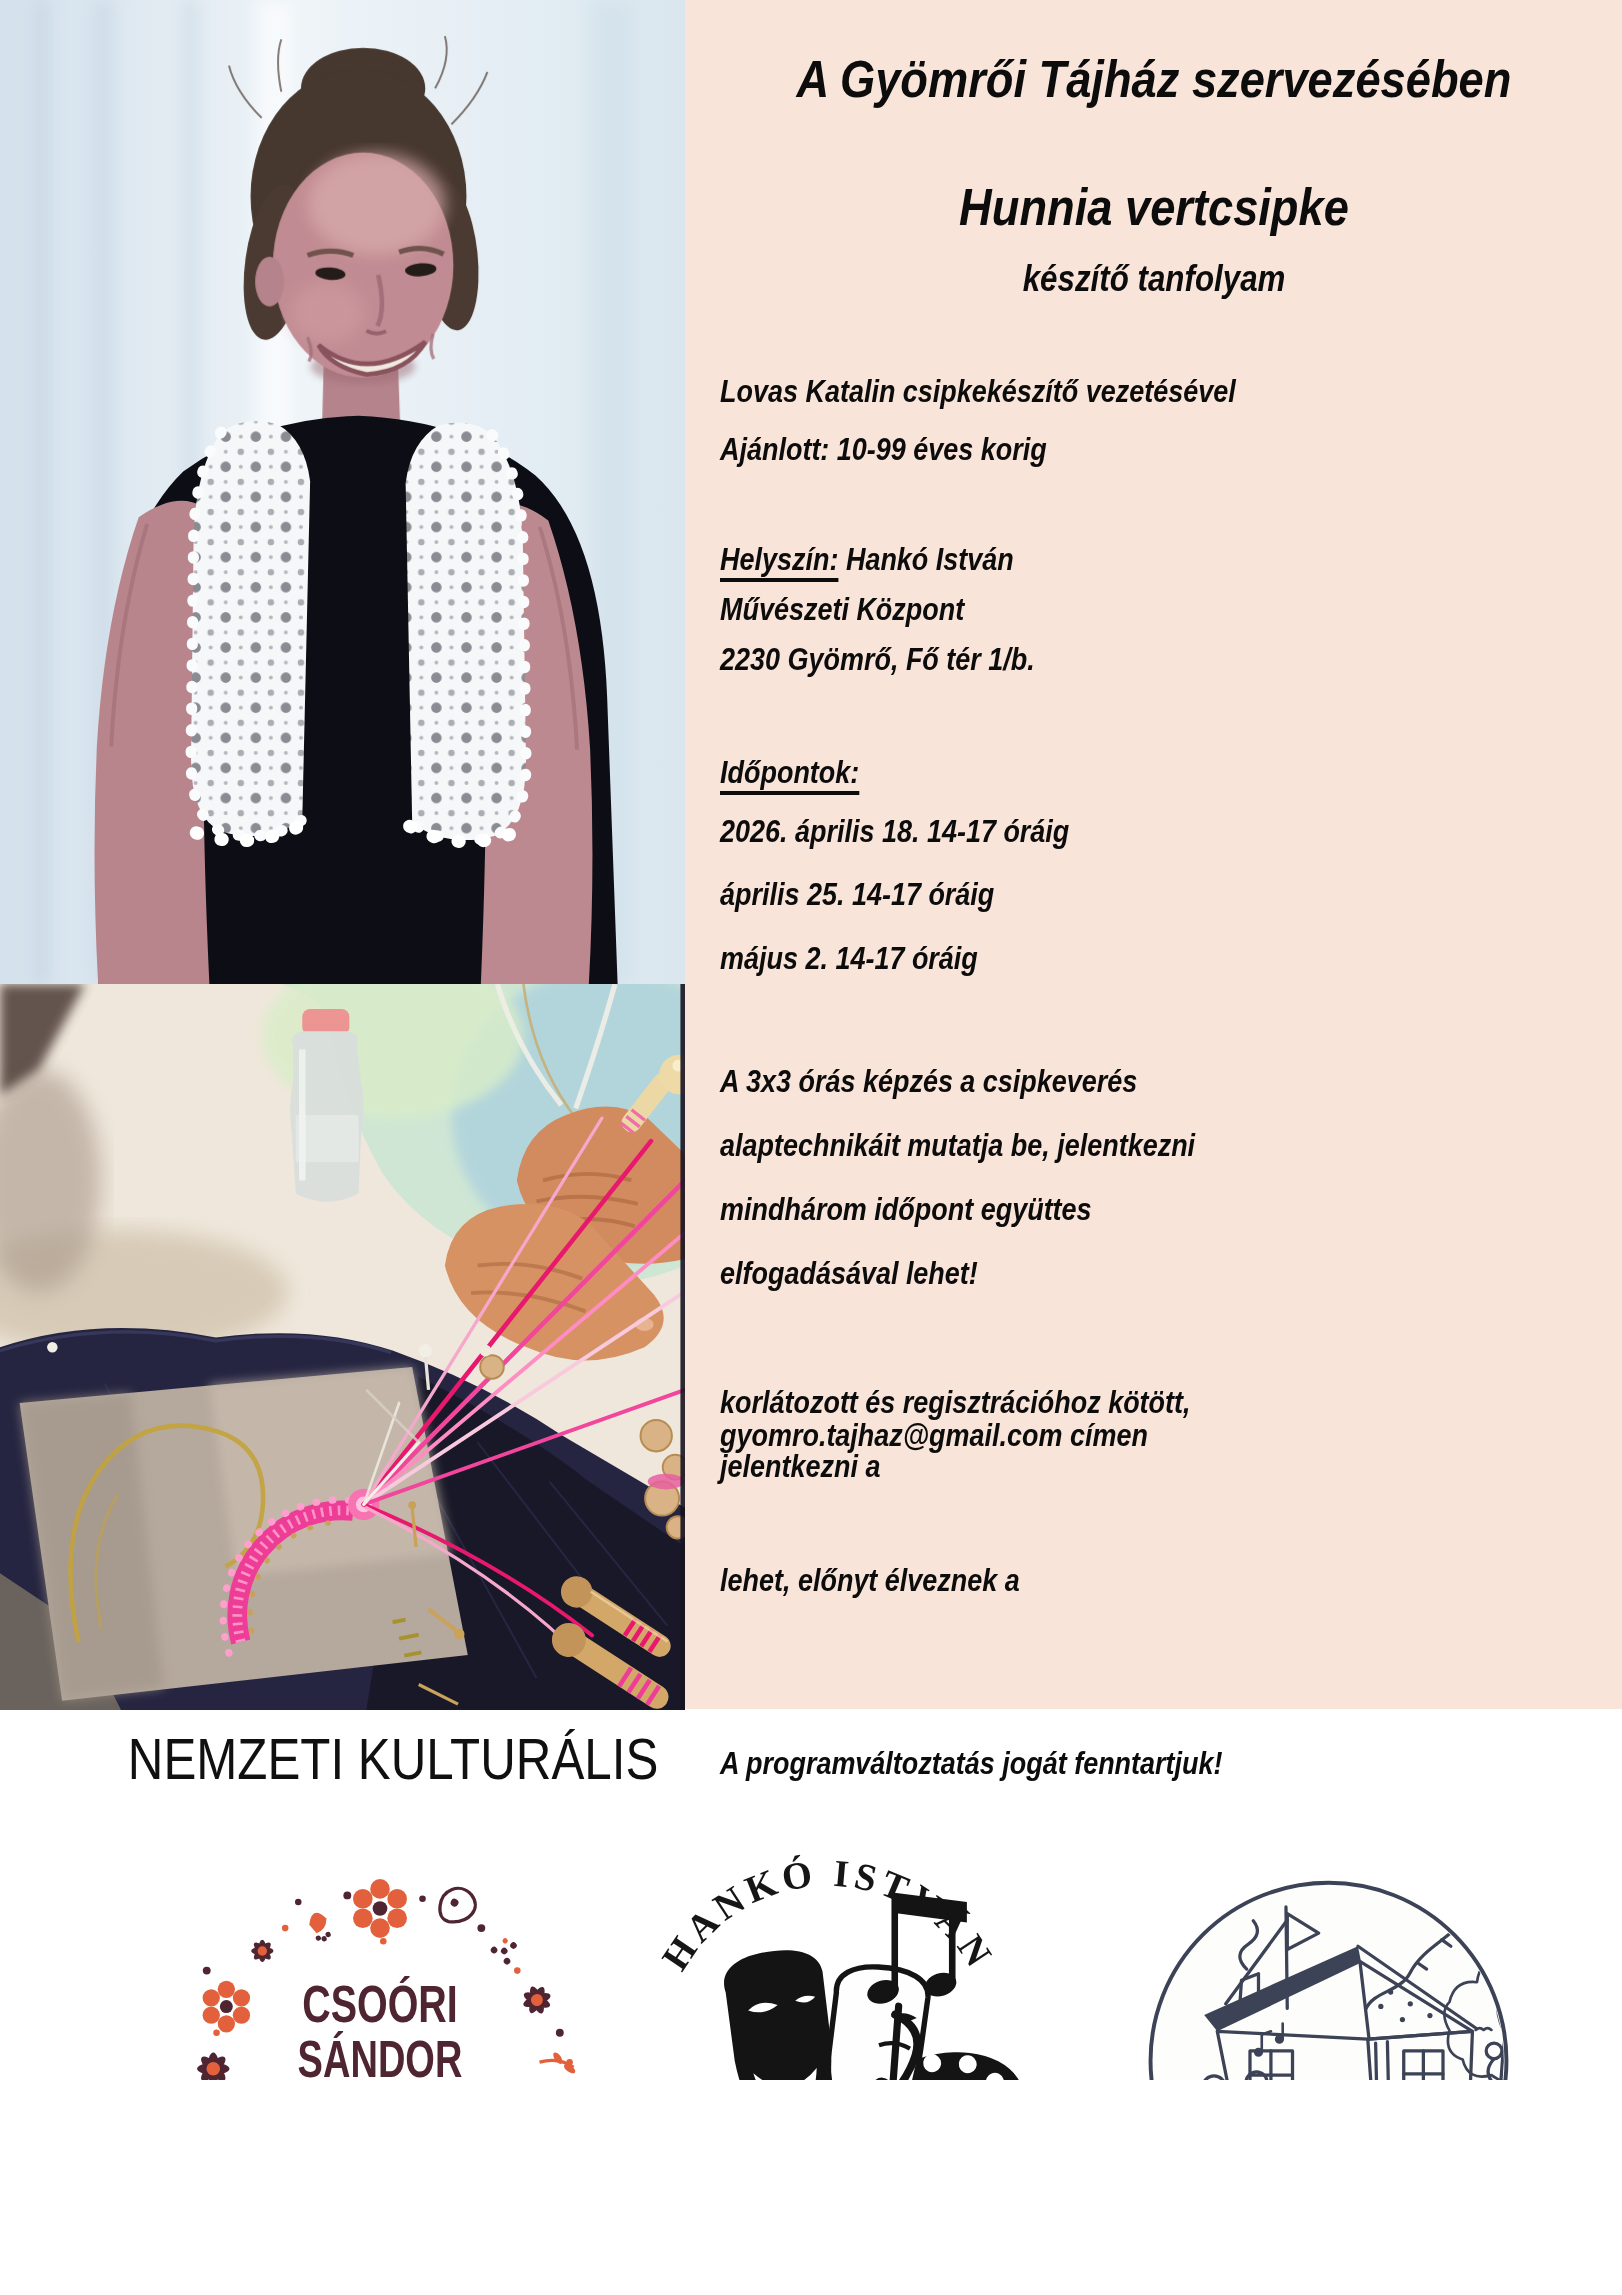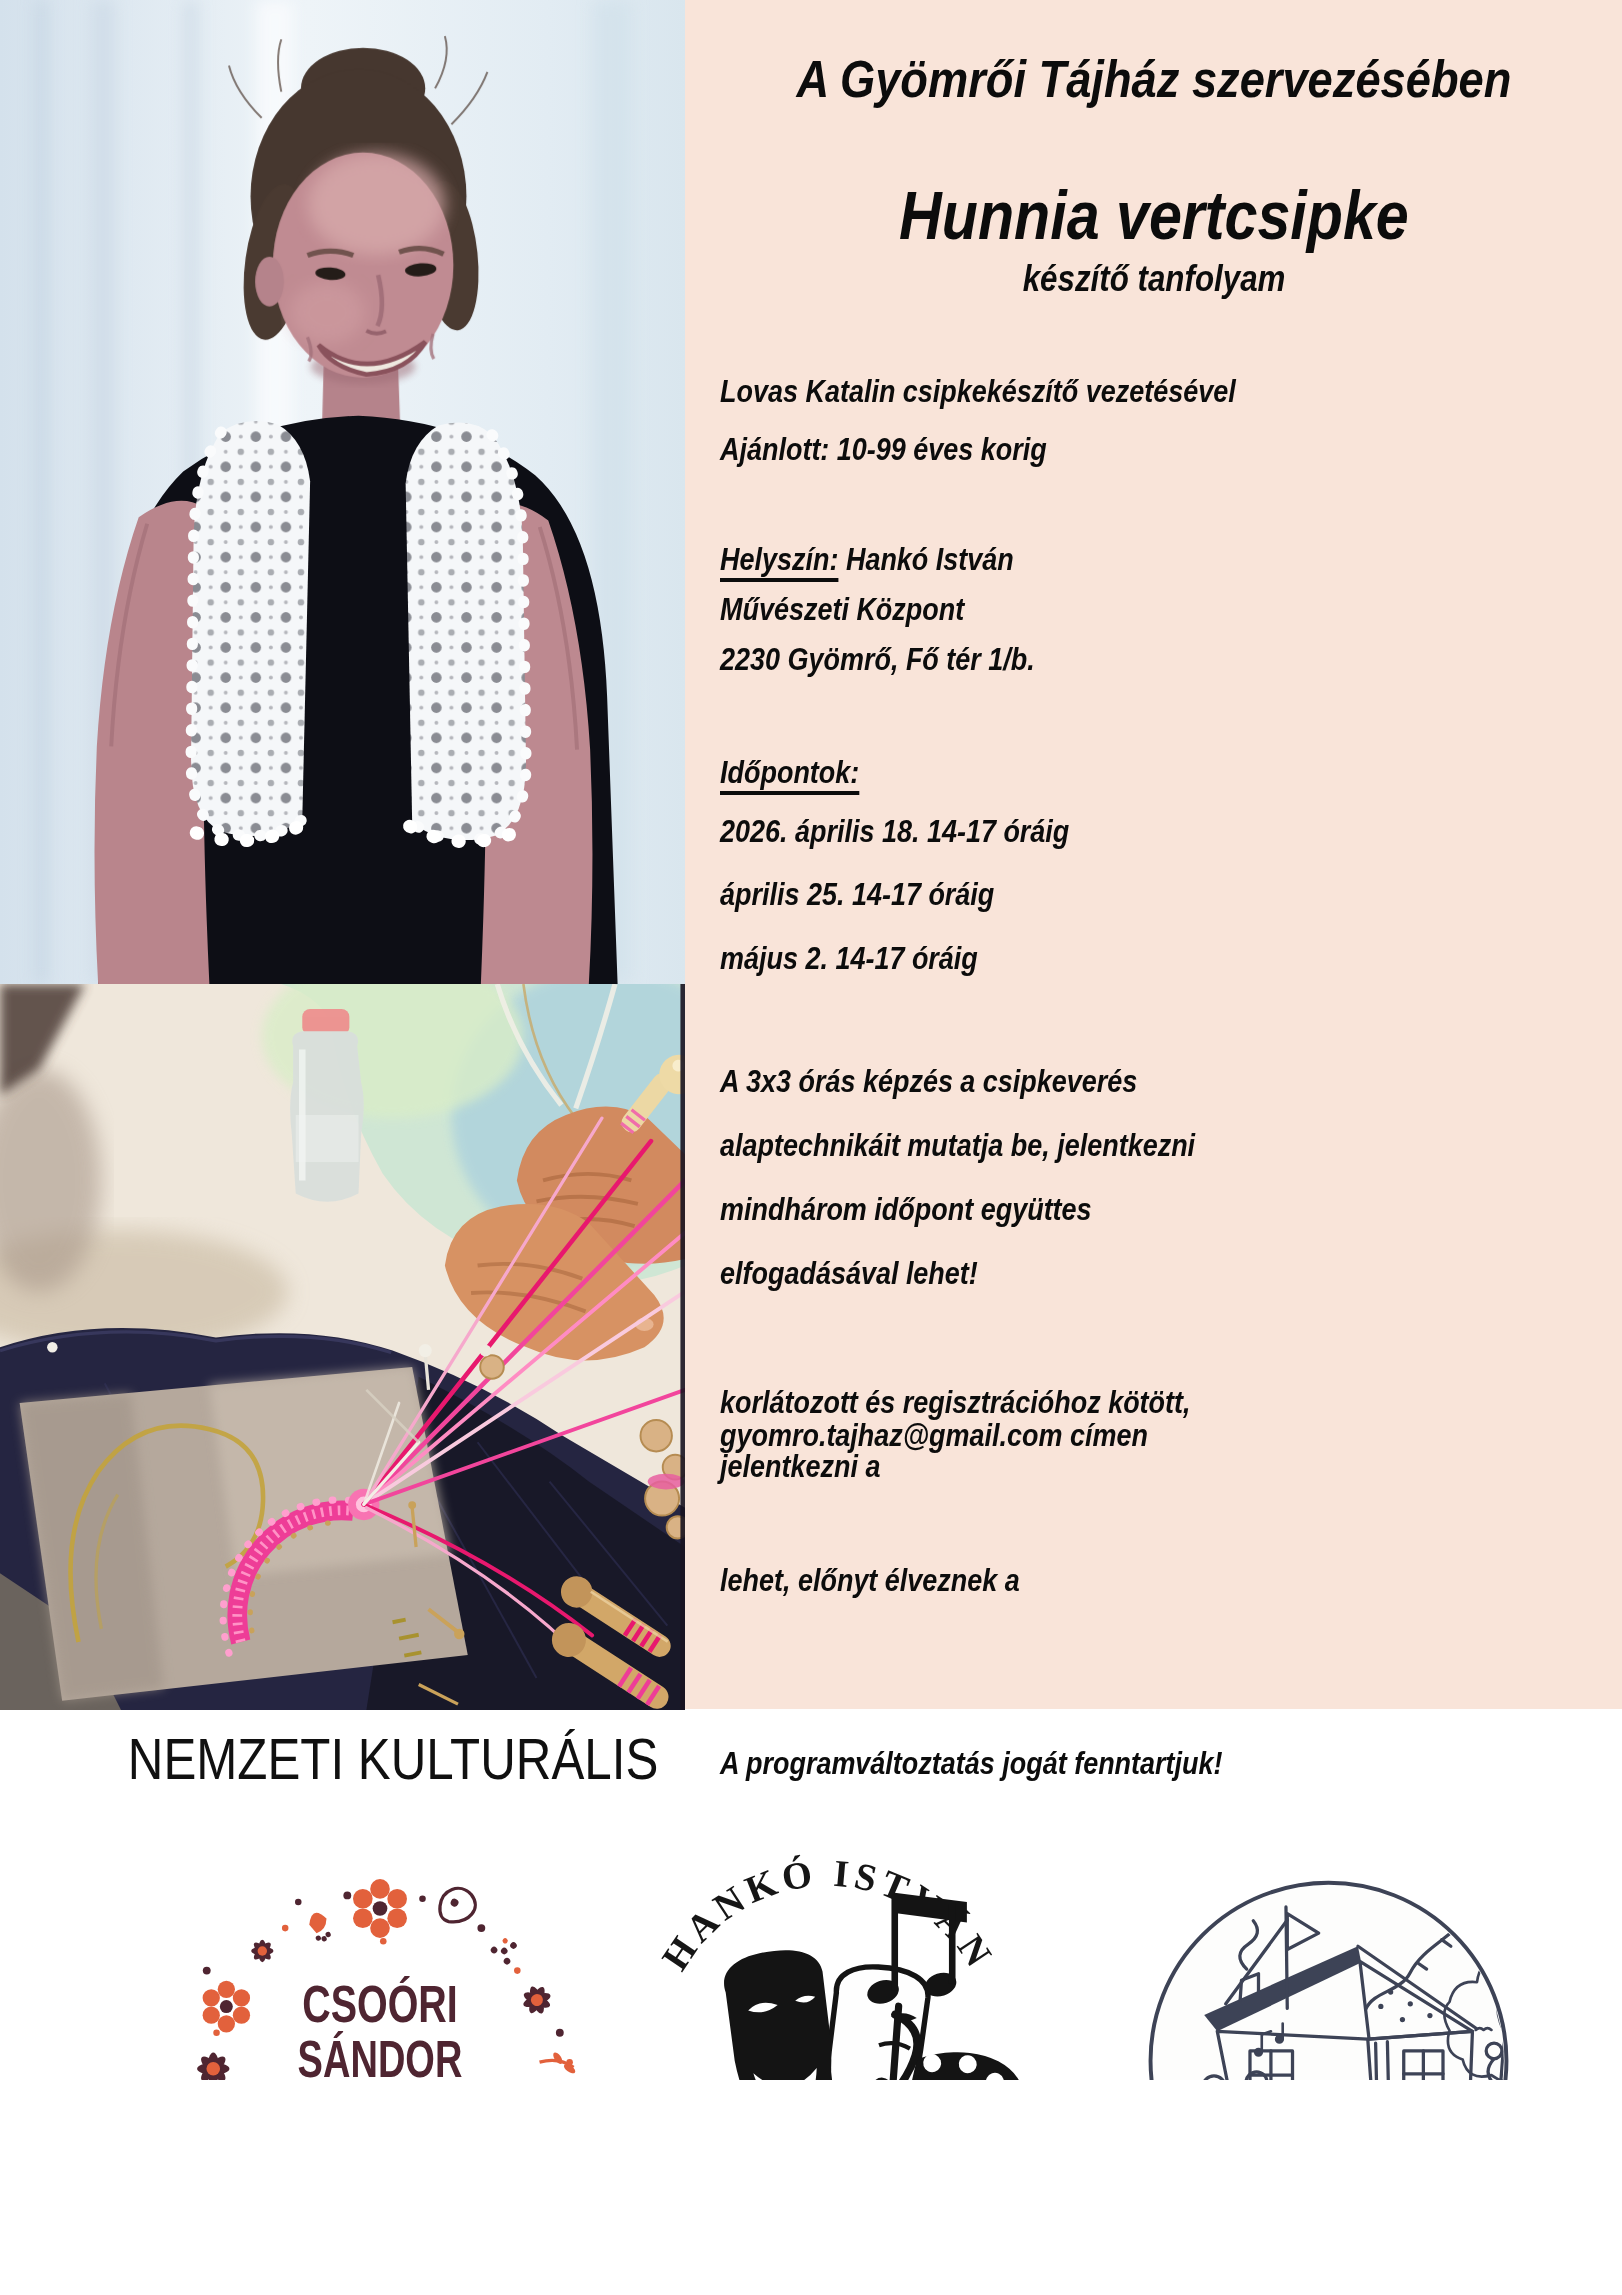--- a/index.html
+++ b/index.html
@@ -6,21 +6,21 @@
   body{width:1623px;height:2295px;background:#ffffff;font-family:"Liberation Sans",sans-serif;}
   .page{position:relative;width:1623px;height:2080px;overflow:hidden;background:#ffffff;}
   .photo{position:absolute;display:block;}
   .panel{position:absolute;left:685px;top:0;width:938px;height:1709px;background:#f9e4d9;}
   .line{position:absolute;white-space:nowrap;font-style:italic;font-weight:700;
         font-size:31px;line-height:1.05;color:#0c0c0c;left:720px;}
   .line>span{display:inline-block;transform:scaleX(.87);transform-origin:0 50%;}
   .c{left:685px;width:938px;text-align:center;}
   .c>span{transform-origin:50% 50%;}
   .h1{font-size:52px;}
-  .title{font-size:68px;}
+  .title{font-size:52px;}
   .sub{font-size:36px;}
   .u{text-decoration:underline;text-decoration-thickness:3.9px;text-underline-offset:7.9px;}
   .f1{top:1725px;padding-left:40px;} .f2{top:1801px;}
   .fline{position:absolute;left:0;width:707px;text-align:center;white-space:nowrap;
          font-size:58px;color:#101010;}
   svg text{font-family:"Liberation Sans",sans-serif;}
   .serifArc{font-family:"Liberation Serif",serif;}
 </style>
 </head>
 <body>

